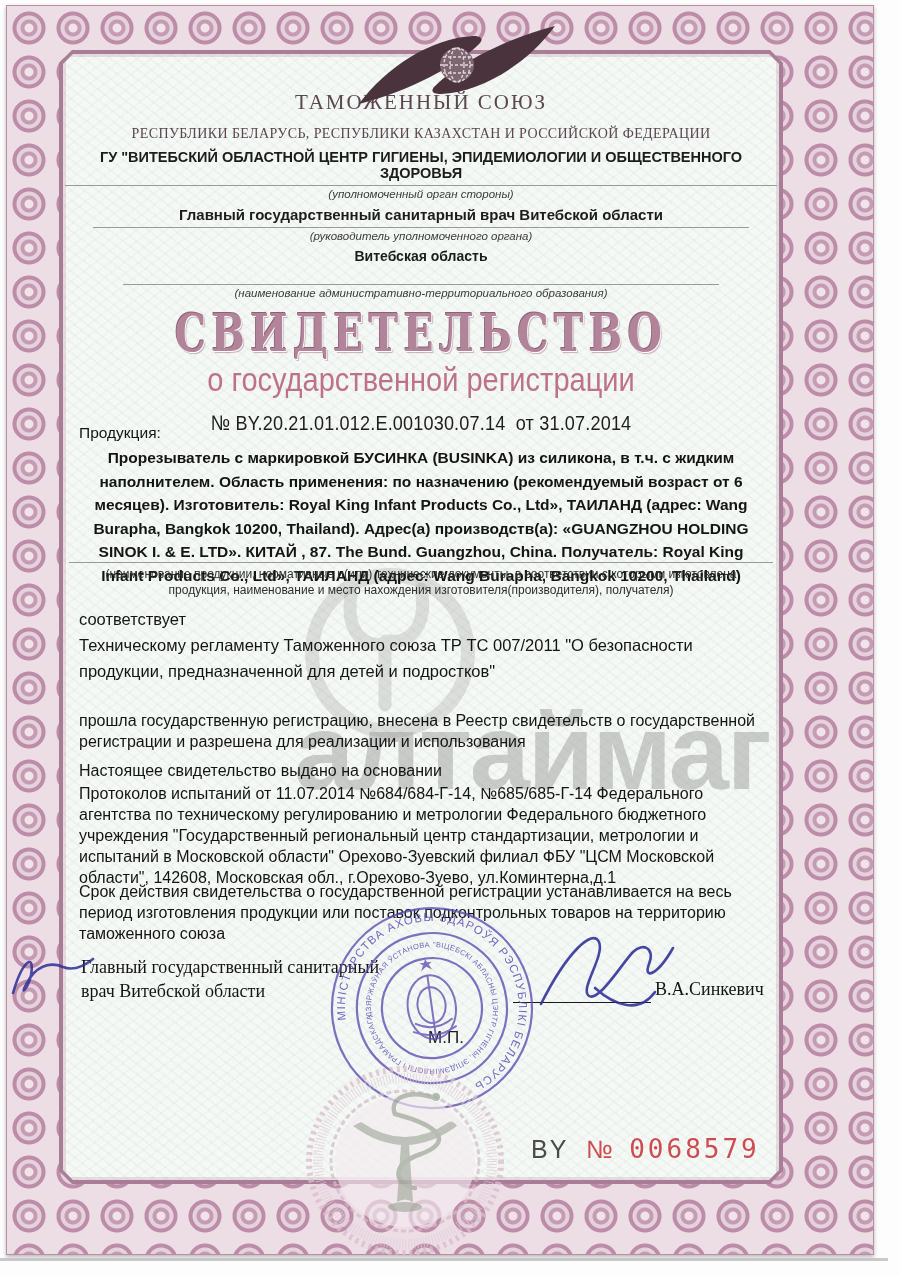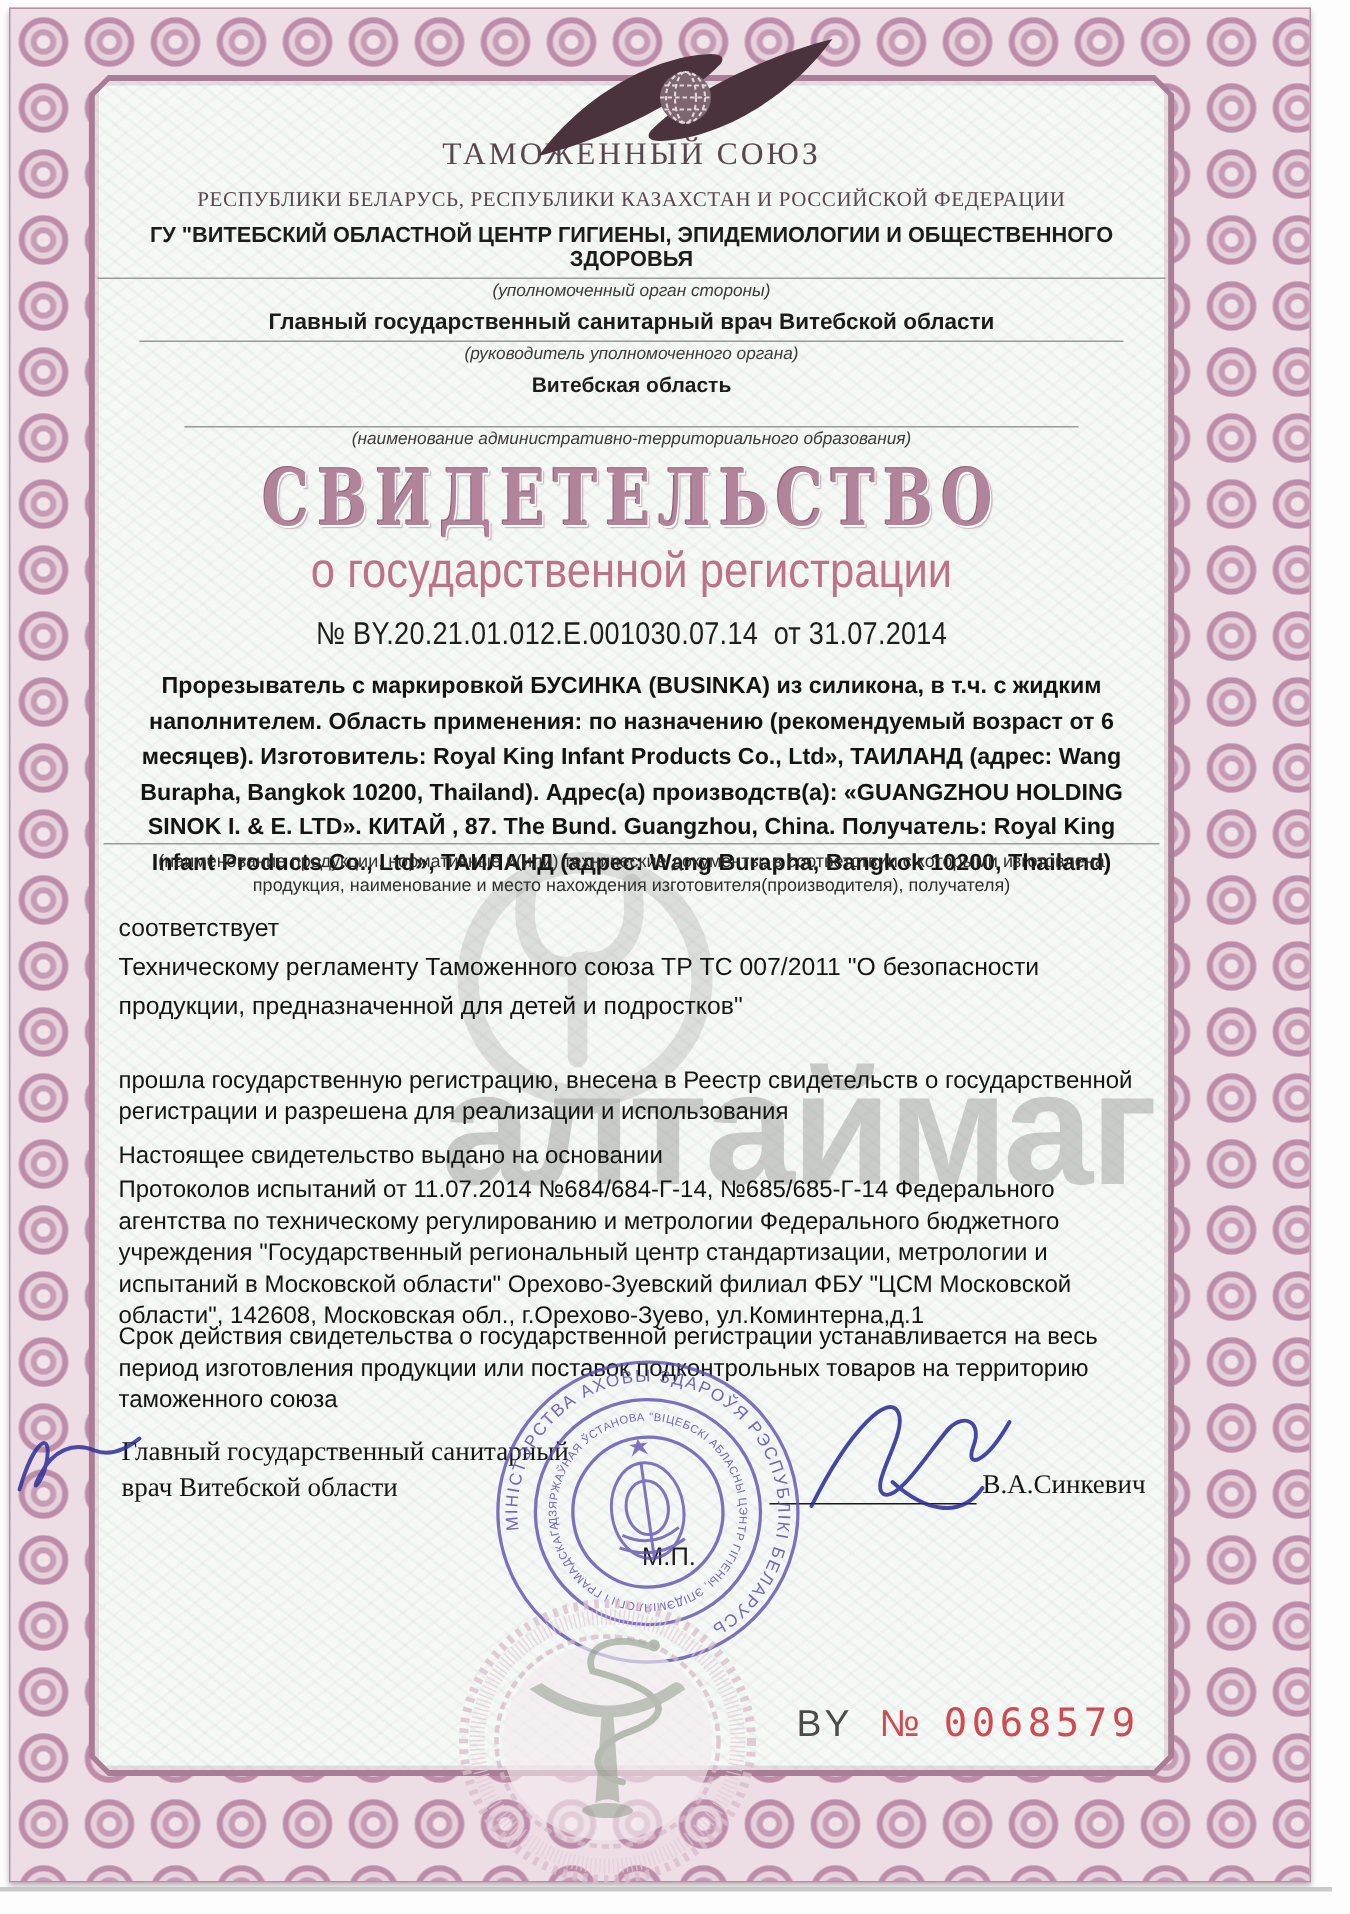--- a/index.html
+++ b/index.html
@@ -130,20 +130,21 @@
       <div class="cap">(уполномоченный орган стороны)</div>
       <div class="official u-line">Главный государственный санитарный врач Витебской области</div>
       <div class="cap">(руководитель уполномоченного органа)</div>
       <div class="region u-line">Витебская область</div>
       <div class="cap">(наименование административно-территориального образования)</div>
       <div><span class="title-main">СВИДЕТЕЛЬСТВО</span></div>
       <span class="title-sub">о государственной регистрации</span>
       <span class="number-line"><b>№</b>&nbsp;<b>BY.20.21.01.012.Е.001030.07.14</b>&nbsp;&nbsp;<b>от 31.07.2014</b></span>
     </div>
 
+    <div class="blk product-label">Продукция:</div>
     <div class="blk product-text">Прорезыватель с маркировкой БУСИНКА (BUSINKA) из силикона, в т.ч. с жидким наполнителем. Область применения: по назначению (рекомендуемый возраст от 6 месяцев). Изготовитель: Royal King Infant Products Co., Ltd», ТАИЛАНД (адрес: Wang Burapha, Bangkok 10200, Thailand). Адрес(а) производств(а): «GUANGZHOU HOLDING SINOK I. &amp; E. LTD». КИТАЙ , 87. The Bund. Guangzhou, China. Получатель: Royal King Infant Products Co., Ltd», ТАИЛАНД (адрес: Wang Burapha, Bangkok 10200, Thailand)</div>
     <div class="blk rule1"></div>
     <div class="blk product-caption">(наименование продукции, нормативные и(или) технические документы, в соответствии с которыми изготовлена продукция, наименование и место нахождения изготовителя(производителя), получателя)</div>
     <div class="blk conforms-label">соответствует</div>
     <div class="blk conforms-text">Техническому регламенту Таможенного союза ТР ТС 007/2011 "О безопасности продукции, предназначенной для детей и подростков"</div>
     <div class="blk registration-text">прошла государственную регистрацию, внесена в Реестр свидетельств о государственной регистрации и разрешена для реализации и использования</div>
     <div class="blk basis-label">Настоящее свидетельство выдано на основании</div>
     <div class="blk basis-text">Протоколов испытаний от 11.07.2014 №684/684-Г-14, №685/685-Г-14 Федерального агентства по техническому регулированию и метрологии Федерального бюджетного учреждения "Государственный региональный центр стандартизации, метрологии и испытаний в Московской области" Орехово-Зуевский филиал ФБУ "ЦСМ Московской области", 142608, Московская обл., г.Орехово-Зуево, ул.Коминтерна,д.1</div>
     <div class="blk validity-text">Срок действия свидетельства о государственной регистрации устанавливается на весь период изготовления продукции или поставок подконтрольных товаров на территорию таможенного союза</div>
 

